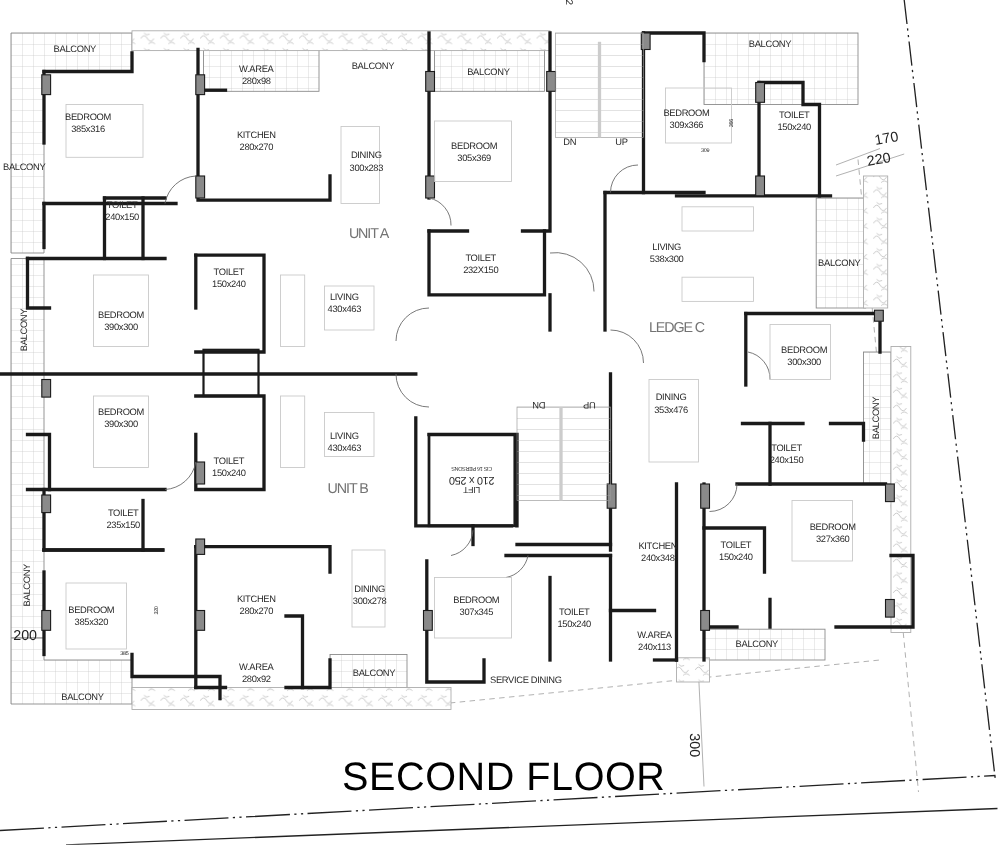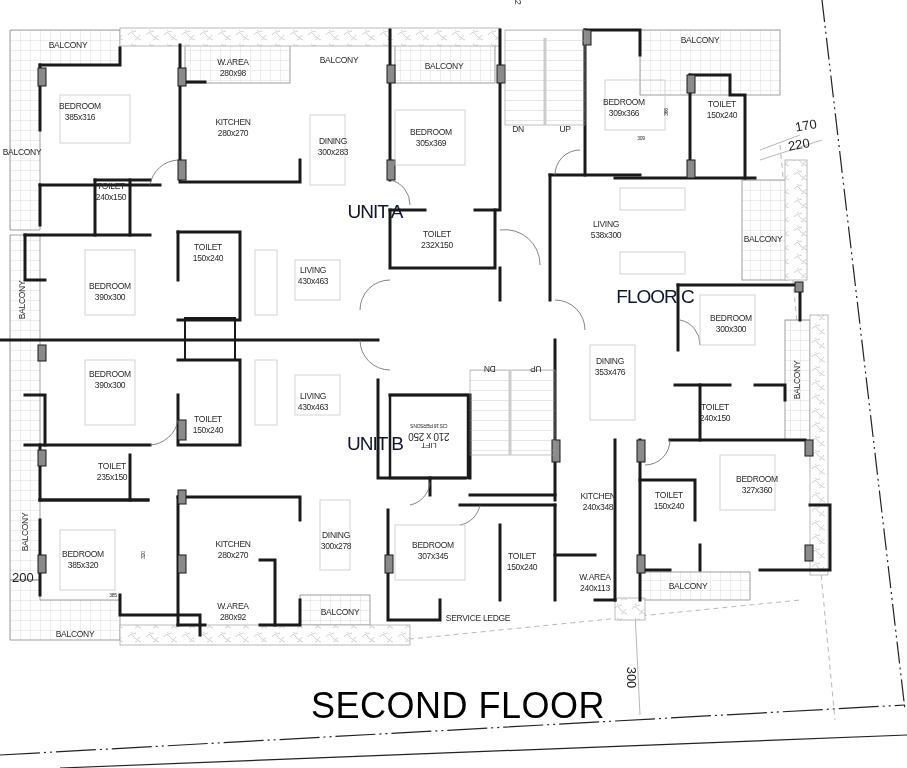--- a/index.html
+++ b/index.html
@@ -3,22 +3,22 @@
 <meta charset="utf-8">
 <style>
   html, body { margin: 0; padding: 0; background: #ffffff; }
   body { width: 907px; height: 768px; overflow: hidden; position: relative;
          font-family: "Liberation Sans", sans-serif; }
   #plan { position: absolute; left: 0; top: 0; width: 907px; height: 768px; }
   .lbl { position: absolute; text-align: center; color: #2a2a2a;
          font-family: "Liberation Sans", sans-serif; font-size: 8.5px; line-height: 11px;
          letter-spacing: -0.3px; white-space: nowrap; transform: translate(-50%, -50%); }
   .lbl .dim { display: block; }
-  .unit { position: absolute; font-size: 19px; color: #0f172a; letter-spacing: -1px;
-          transform: translate(-50%, -50%); white-space: nowrap; margin-left: 40px; }
+  .unit { position: absolute; font-size: 13px; color: #737373; letter-spacing: -1px;
+          transform: translate(-50%, -50%); white-space: nowrap; }
   .title { position: absolute; left: 458px; top: 706px; transform: translate(-50%, -50%);
            font-size: 36px; color: #000; letter-spacing: 0.5px; white-space: nowrap; }
   .dimtxt { position: absolute; font-size: 13px; color: #222; white-space: nowrap; }
   .vert { transform: translate(-50%, -50%) rotate(-90deg); }
   .upside { transform: translate(-50%, -50%) rotate(180deg); }
   .small { font-size: 7px; }
 </style>
 </head>
 <body>
 
@@ -258,33 +258,33 @@
 <div class="lbl" style="left:339px;top:60px">BALCONY</div>
 <div class="lbl" style="left:444px;top:66px">BALCONY</div>
 <div class="lbl" style="left:700px;top:40px">BALCONY</div>
 <div class="lbl" style="left:763px;top:239px">BALCONY</div>
 <div class="lbl vert" style="left:22px;top:300px">BALCONY</div>
 <div class="lbl vert" style="left:797px;top:380px">BALCONY</div>
 <div class="lbl vert" style="left:25px;top:532px">BALCONY</div>
 <div class="lbl" style="left:75px;top:634px">BALCONY</div>
 <div class="lbl" style="left:340px;top:612px">BALCONY</div>
 <div class="lbl" style="left:688px;top:586px">BALCONY</div>
-<div class="lbl" style="left:478px;top:618px">SERVICE LEDGE</div>
+<div class="lbl" style="left:478px;top:618px">SERVICE DINING</div>
 
 <div class="lbl" style="left:518px;top:129px">DN</div>
 <div class="lbl" style="left:565px;top:129px">UP</div>
 <div class="lbl upside" style="left:490px;top:368px">DN</div>
 <div class="lbl upside" style="left:536px;top:368px">UP</div>
 <div class="lbl upside" style="left:429px;top:445px;font-size:8px">LIFT</div>
 <div class="lbl upside" style="left:429px;top:436px;font-size:10px">210 x 250</div>
 <div class="lbl upside small" style="left:429px;top:425px;font-size:5px">CIS 16 PERSONS</div>
 
 <div class="unit" style="left:335px;top:212px">UNIT A</div>
-<div class="unit" style="left:335px;top:444px">UNIT B</div>
-<div class="unit" style="left:615px;top:297px">FLOOR C</div>
+<div class="unit" style="left:316px;top:444px">UNIT B</div>
+<div class="unit" style="left:615px;top:297px">LEDGE C</div>
 
 <div class="dimtxt" style="left:795px;top:118px;transform:rotate(-10deg)">170</div>
 <div class="dimtxt" style="left:788px;top:137px;transform:rotate(-10deg)">220</div>
 <div class="dimtxt" style="left:621px;top:670px;transform:rotate(90deg)">300</div>
 <div class="dimtxt" style="left:12px;top:570px">200</div>
 <div class="lbl" style="left:517px;top:2px;font-size:9px;transform:translate(-50%,-50%) rotate(90deg)">2</div>
 <div class="lbl small" style="left:641px;top:138px;font-size:5px">309</div>
 <div class="lbl small vert" style="left:666px;top:112px;font-size:5px">366</div>
 <div class="lbl small" style="left:113px;top:595px;font-size:5px">385</div>
 <div class="lbl small vert" style="left:143px;top:555px;font-size:5px">320</div>

